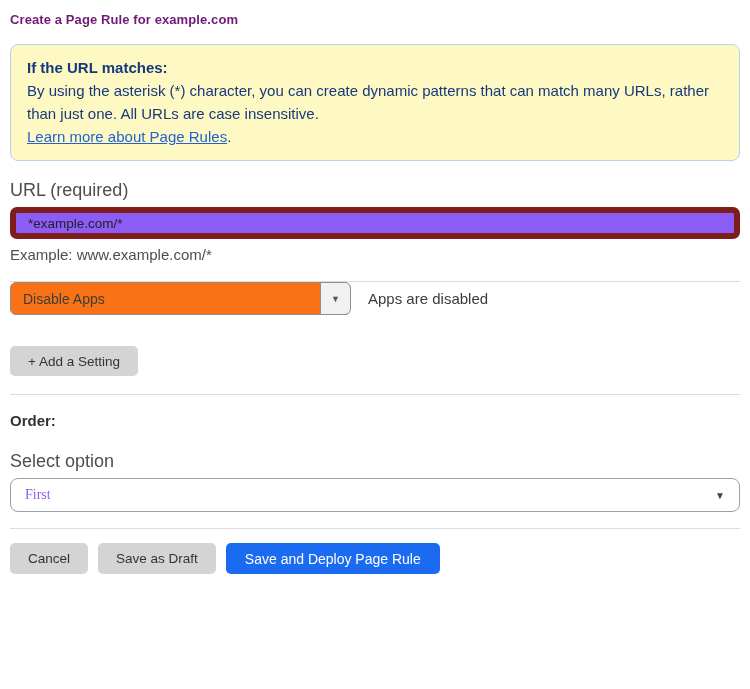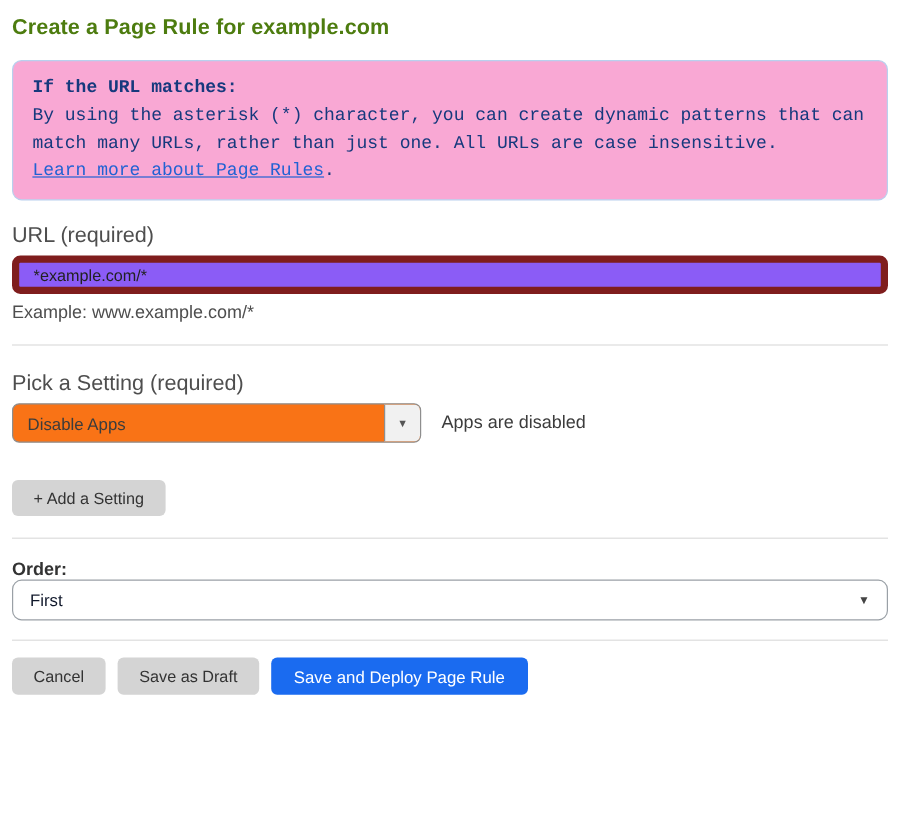--- a/index.html
+++ b/index.html
@@ -6,37 +6,36 @@
   html, body { background: #ffffff; }
   body {
     width: 750px;
     min-height: 689px;
     font-family: "Liberation Sans", sans-serif;
     color: #333;
   }
   .container { padding: 10px 10px 12px 10px; width: 750px; }
 
   .page-title {
-    font-size: 18px;
+    font-size: 13px;
     font-weight: bold;
-    color: #4d7c0f;
+    color: #701a75;
     margin: 2px 0 17px 0;
     letter-spacing: 0.1px;
   }
 
   .info-box {
-    background: #f9a8d4;
+    background: #fef9c3;
     border: 1px solid #b9d0ee;
     border-radius: 8px;
     padding: 11px 16px 12px 16px;
     font-size: 15px;
     line-height: 23px;
     color: #16397d;
     margin-bottom: 19px;
-    font-family: Liberation Mono, monospace;
   }
   .info-box .info-heading { font-weight: bold; }
   .info-box .info-link {
     color: #2262d3;
     text-decoration: underline;
     cursor: pointer;
   }
 
   .field-label {
     font-size: 18px;
@@ -155,21 +154,22 @@
     width: 730px;
     height: 34px;
     border: 1px solid #9aa0a6;
     border-radius: 8px;
     background: #ffffff;
     padding: 0 14px;
     cursor: pointer;
   }
   .wide-select .select-value {
     font-size: 14px;
-    color: #0f172a;
+    color: #8b5cf6;
+    font-family: Liberation Serif, serif;
   }
   .wide-select .select-arrow {
     font-size: 10px;
     color: #444;
   }
 
   .order-help {
     font-size: 13.5px;
     color: #4a4a4a;
     line-height: 21px;
@@ -201,36 +201,36 @@
     </div>
   </div>
 
   <div class="field-label">URL (required)</div>
   <input class="url-input" type="text" value="*example.com/*" style="">
   <div class="field-hint">Example: www.example.com/*</div>
 
   <hr class="divider">
 
 
-  <div class="field-label picker-label">Pick a Setting (required)</div>
 
   <div class="setting-row">
     <div class="select-group">
       <div class="select-value">Disable Apps</div>
       <div class="select-arrow">▼</div>
     </div>
     <div class="setting-status">Apps are disabled</div>
   </div>
 
   <button class="btn btn-gray add-setting-btn">+ Add a Setting</button>
 
   <hr class="divider">
 
   <div class="section-heading order-heading">Order:</div>
 
+  <div class="field-label order-select-label">Select option</div>
 
   <div class="wide-select">
     <span class="select-value">First</span>
     <span class="select-arrow">▼</span>
   </div>
 
 
   <hr class="divider footer-divider">
 
   <div class="footer-actions">

